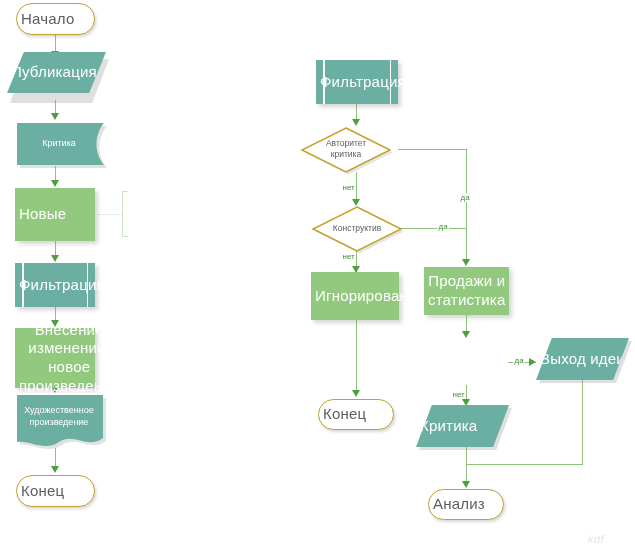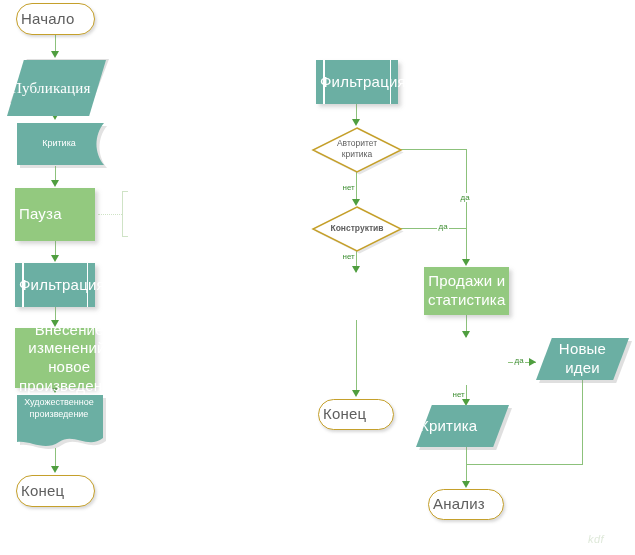--- a/index.html
+++ b/index.html
@@ -188,40 +188,40 @@
 <div id="canvas">
 
   <div class="node n-term" style="left:16px; top:3px; width:79px; height:32px;">
     <span class="lbl">Начало</span>
   </div>
 
   <div class="conn conn-v" style="left:55px; top:35px; height:20px;"></div>
   <div class="arrow arrow-down" style="left:51px; top:51px;"></div>
 
   <div class="n-para-shadow" style="left:10px; top:59px; width:99px; height:44px;"></div>
-  <div class="node n-para" style="left:7px; top:60px; width:99px; height:56px;font-family:Liberation Serif, serif;">
+  <div class="node n-para" style="left:7px; top:52px; width:99px; height:41px;">
     <span class="lbl">Публикация</span>
   </div>
 
   <div class="conn conn-v" style="left:55px; top:100px; height:18px;"></div>
   <div class="arrow arrow-down" style="left:51px; top:113px;"></div>
 
   <div class="n-doc-wrap" style="left:14px; top:120px; width:90px; height:48px;">
     <svg width="94" height="52" viewBox="0 0 94 52">
       <path d="M3 3 L90 3 C80 15 80 33 90 45 L3 45 Z" fill="rgba(150,150,150,.28)" transform="translate(3,3)"></path>
       <path d="M3 3 L90 3 C80 15 80 33 90 45 L3 45 Z" fill="#6bafa3"></path>
     </svg>
     <div class="n-doc-lbl" style="top:16px; height:16px;">Критика</div>
   </div>
 
   <div class="conn conn-v" style="left:55px; top:166px; height:18px;"></div>
   <div class="arrow arrow-down" style="left:51px; top:180px;"></div>
 
   <div class="node n-proc" style="left:15px; top:188px; width:80px; height:53px;">
-    <span class="lbl">Пауза</span>
+    <span class="lbl">Новые</span>
   </div>
 
   <div class="anno-dots" style="left:98px; top:214px; width:24px;"></div>
   <div class="anno-brace" style="left:122px; top:191px; width:5px; height:44px;"></div>
 
   <div class="conn conn-v" style="left:55px; top:241px; height:18px;"></div>
   <div class="arrow arrow-down" style="left:51px; top:255px;"></div>
 
   <div class="node n-pre" style="left:15px; top:263px; width:80px; height:44px;">
     <span class="lbl">Фильтрация</span>
@@ -237,39 +237,39 @@
   </div>
 
   <div class="conn conn-v" style="left:55px; top:376px; height:14px;"></div>
   <div class="arrow arrow-down" style="left:51px; top:386px;"></div>
 
   <div class="n-doc-wrap" style="left:14px; top:392px; width:90px; height:56px;">
     <svg width="94" height="60" viewBox="0 0 94 60">
       <path d="M3 3 L89 3 L89 46 C74 58 60 40 45 50 C30 60 17 48 3 50 Z" fill="rgba(150,150,150,.28)" transform="translate(3,3)"></path>
       <path d="M3 3 L89 3 L89 46 C74 58 60 40 45 50 C30 60 17 48 3 50 Z" fill="#6bafa3"></path>
     </svg>
-    <div class="n-doc-lbl" style="top:4px; height:26px; flex-direction:column;">Художественное
+    <div class="n-doc-lbl" style="top:12px; height:26px; flex-direction:column;">Художественное
 произведение</div>
   </div>
 
   <div class="conn conn-v" style="left:55px; top:448px; height:22px;"></div>
   <div class="arrow arrow-down" style="left:51px; top:466px;"></div>
 
   <div class="node n-term" style="left:16px; top:475px; width:79px; height:32px;">
     <span class="lbl">Конец</span>
   </div>
 
   <div class="node n-pre" style="left:316px; top:60px; width:82px; height:44px;">
     <span class="lbl">Фильтрация</span>
   </div>
 
   <div class="conn conn-v" style="left:356px; top:104px; height:20px;"></div>
   <div class="arrow arrow-down" style="left:352px; top:119px;"></div>
 
-  <div class="n-dec-wrap" style="left:311px; top:126px; width:92px; height:46px;">
+  <div class="n-dec-wrap" style="left:300px; top:126px; width:92px; height:46px;">
     <svg width="96" height="50" viewBox="0 0 96 50">
       <path d="M46 2 L90 24 L46 46 L2 24 Z" fill="rgba(150,150,150,.25)" transform="translate(2.5,2.5)"></path>
       <path d="M46 2 L90 24 L46 46 L2 24 Z" fill="#ffffff" stroke="#c5a02b" stroke-width="1.5"></path>
     </svg>
     <div class="n-dec-lbl" style="width:92px; height:46px;">Авторитет
 критика</div>
   </div>
 
   <div class="conn conn-v" style="left:356px; top:172px; height:32px;"></div>
   <div class="edge-label" style="left:341px; top:183px;">нет</div>
@@ -278,30 +278,33 @@
   <div class="conn conn-h" style="left:398px; top:149px; width:69px;"></div>
   <div class="conn conn-v" style="left:466px; top:149px; height:114px;"></div>
   <div class="edge-label" style="left:459px; top:193px;">да</div>
   <div class="arrow arrow-down" style="left:462px; top:259px;"></div>
 
   <div class="n-dec-wrap" style="left:311px; top:205px; width:92px; height:46px;">
     <svg width="96" height="50" viewBox="0 0 96 50">
       <path d="M46 2 L90 24 L46 46 L2 24 Z" fill="rgba(150,150,150,.25)" transform="translate(2.5,2.5)"></path>
       <path d="M46 2 L90 24 L46 46 L2 24 Z" fill="#ffffff" stroke="#c5a02b" stroke-width="1.5"></path>
     </svg>
-    <div class="n-dec-lbl" style="width:92px; height:46px;font-weight:bold;">Конструктив</div>
+    <div class="n-dec-lbl" style="width:92px; height:46px;">Конструктив</div>
   </div>
 
   <div class="conn conn-h" style="left:398px; top:228px; width:69px;"></div>
   <div class="edge-label" style="left:437px; top:222px;">да</div>
 
   <div class="conn conn-v" style="left:356px; top:251px; height:21px;"></div>
   <div class="edge-label" style="left:341px; top:252px;">нет</div>
   <div class="arrow arrow-down" style="left:352px; top:266px;"></div>
 
+  <div class="node n-proc" style="left:311px; top:272px; width:88px; height:48px;">
+    <span class="lbl">Игнорирование</span>
+  </div>
 
   <div class="node n-proc" style="left:424px; top:267px; width:85px; height:48px;">
     <span class="lbl">Продажи и
 статистика</span>
   </div>
 
   <div class="conn conn-v" style="left:356px; top:320px; height:74px;"></div>
   <div class="arrow arrow-down" style="left:352px; top:390px;"></div>
 
   <div class="node n-term" style="left:318px; top:399px; width:76px; height:31px;">
@@ -311,21 +314,21 @@
   <div class="conn conn-v" style="left:466px; top:315px; height:22px;"></div>
   <div class="arrow arrow-down" style="left:462px; top:331px;"></div>
 
 
   <div class="conn conn-h" style="left:508px; top:362px; width:28px;"></div>
   <div class="edge-label" style="left:513px; top:356px;">да</div>
   <div class="arrow arrow-right" style="left:529px; top:358px;"></div>
 
   <div class="n-para-shadow" style="left:539px; top:341px; width:93px; height:42px;"></div>
   <div class="node n-para" style="left:536px; top:338px; width:93px; height:42px;">
-    <span class="lbl">Новые идеи</span>
+    <span class="lbl">Выход идеи</span>
   </div>
 
   <div class="conn conn-v" style="left:466px; top:385px; height:19px;"></div>
   <div class="edge-label" style="left:451px; top:390px;">нет</div>
   <div class="arrow arrow-down" style="left:462px; top:399px;"></div>
 
   <div class="n-para-shadow" style="left:419px; top:408px; width:93px; height:42px;"></div>
   <div class="node n-para" style="left:416px; top:405px; width:93px; height:42px;">
     <span class="lbl">Критика</span>
   </div>

